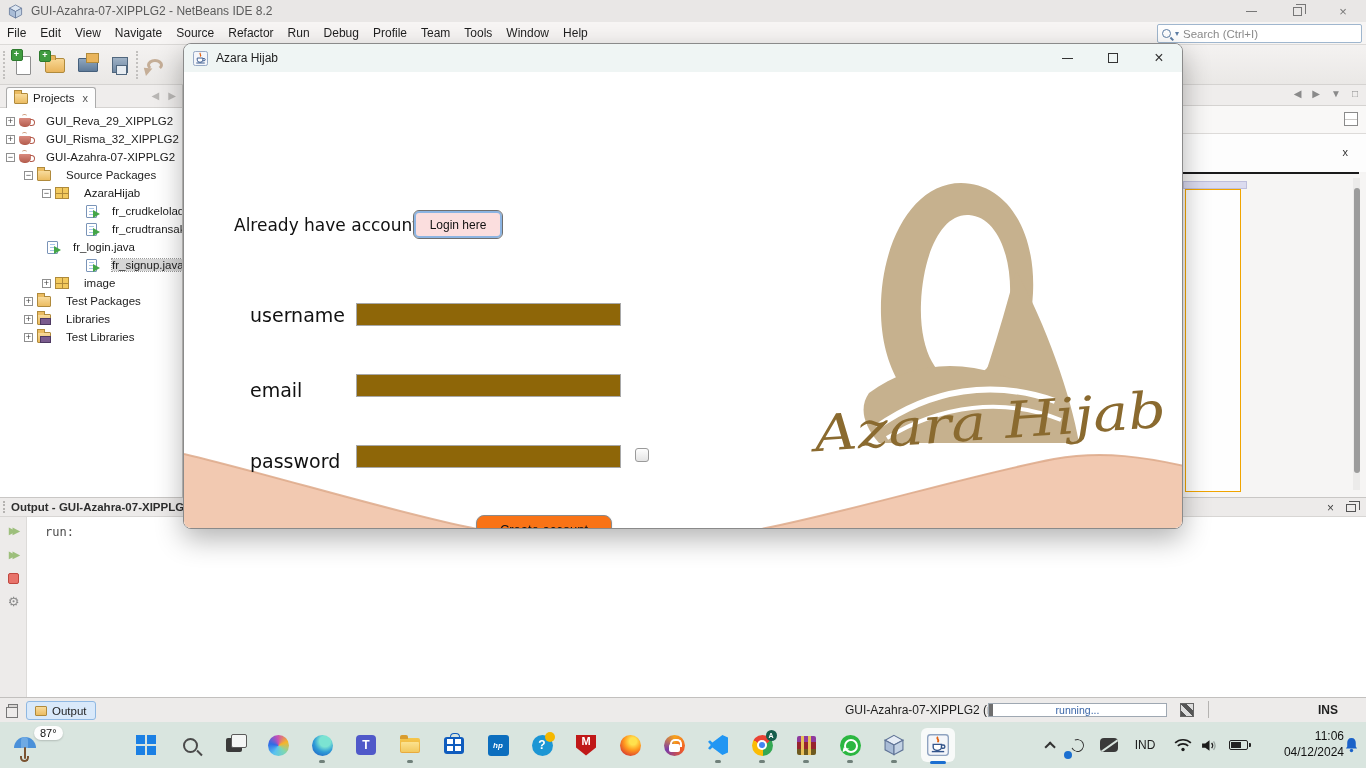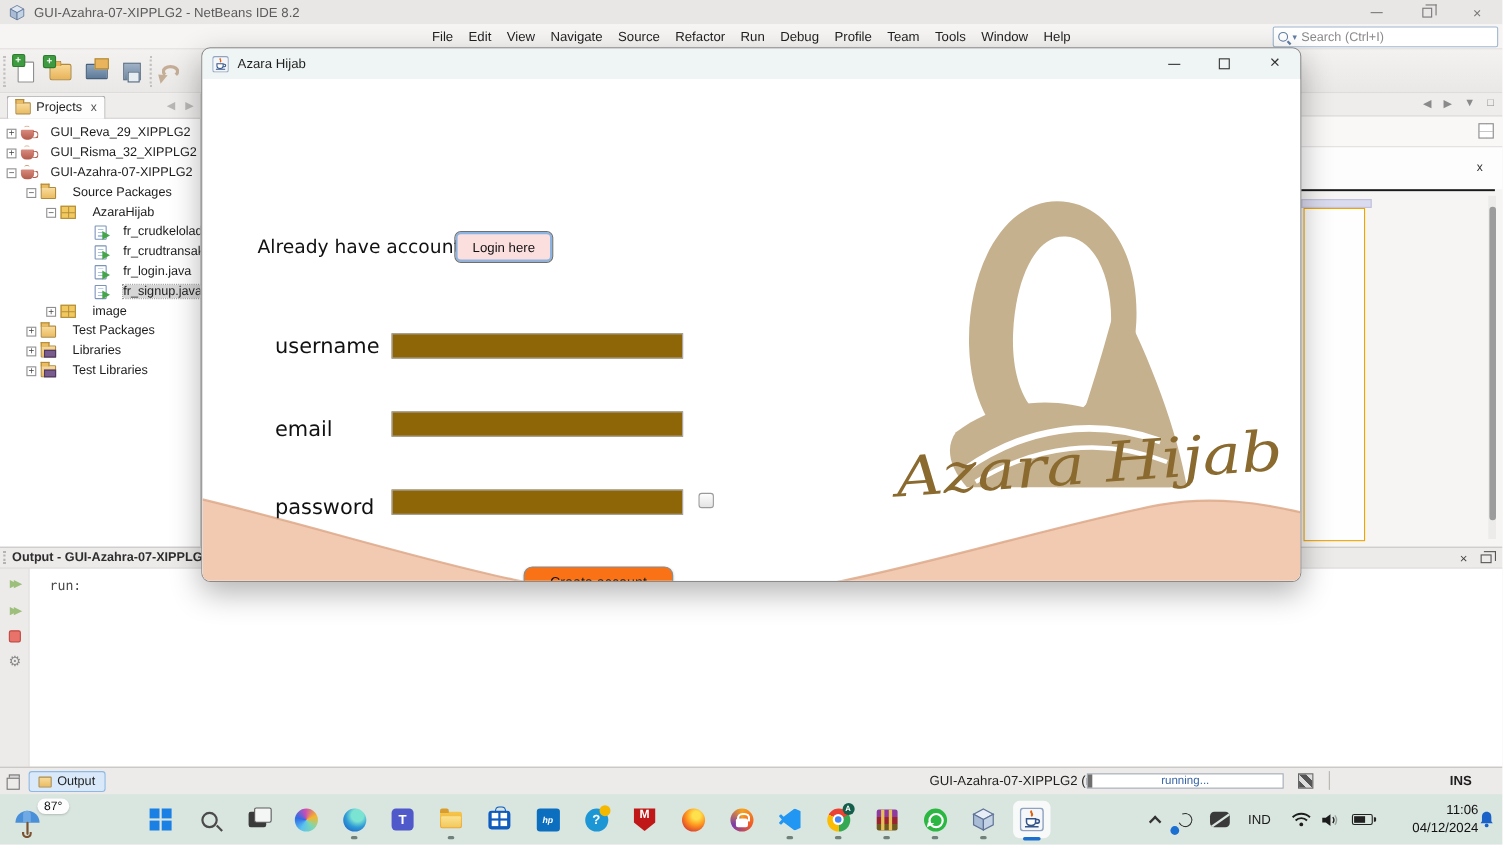--- a/index.html
+++ b/index.html
@@ -11,21 +11,21 @@
   #nb-titlebar { left:0; top:0; width:1366px; height:22px; background:#E9E7E6; display:flex; align-items:center; }
   #nb-titlebar .ttl { font-size:12px; color:#5b5b5b; margin-left:8px; }
   .nb-cube { width:15px; height:15px; margin-left:8px; }
   .wbtns { position:absolute; right:0; top:0; height:22px; display:flex; }
   .wbtn { width:46px; height:22px; display:flex; align-items:center; justify-content:center; color:#777; font-size:13px; }
   .min-line { width:11px; height:0; border-top:1.4px solid #777; display:inline-block; }
   .restore-box { width:9px; height:9px; border:1.2px solid #777; position:relative; background:transparent; }
   .restore-box::before { content:""; position:absolute; left:2px; top:-4px; width:9px; height:9px; border:1.2px solid #777; border-left:none; border-bottom:none; }
 
   
-  #nb-menubar { left:0; top:22px; width:1366px; height:23px; background:#F7F5F4; border-bottom:1px solid #DCDAD8; display:flex; align-items:center;justify-content:center; }
+  #nb-menubar { left:0; top:22px; width:1366px; height:23px; background:#F7F5F4; border-bottom:1px solid #DCDAD8; display:flex; align-items:center; }
   .menu-item { font-size:12px; color:#1f1f1f; padding:3px 7px; cursor:default; }
   #quick-search { position:absolute; right:4px; top:2px; width:205px; height:19px; background:#fff; border:1px solid #9FB6CE; border-radius:2px; display:flex; align-items:center; padding:0 4px; }
   .mag { width:9px; height:9px; border:1.6px solid #5F7FA6; border-radius:50%; position:relative; flex:0 0 auto; }
   .mag::after { content:""; position:absolute; width:4px; height:1.6px; background:#5F7FA6; transform:rotate(45deg); left:7px; top:8px; }
   .mag-drop { font-size:8px; color:#5F7FA6; margin:0 4px 0 4px; }
   #quick-search input { border:none; outline:none; flex:1; font-size:11.5px; color:#333; background:transparent; font-family:"Liberation Sans",sans-serif; }
   #quick-search input::placeholder { color:#8a8a8a; }
 
   
   #nb-toolbar { left:0; top:45px; width:1366px; height:40px; background:linear-gradient(#F4F2F1,#EAE8E6); border-bottom:1px solid #D5D3D1; }
@@ -298,21 +298,21 @@
       <div class="trow" style="padding-left:73px;">
           <span class="exp hidden"></span>
           <span class="i-jfile"></span>
           <span class="lbl">fr_crudkeloladat</span>
         </div>
       <div class="trow" style="padding-left:73px;">
           <span class="exp hidden"></span>
           <span class="i-jfile"></span>
           <span class="lbl">fr_crudtransaksi</span>
         </div>
-      <div class="trow" style="padding-left:73px;">
+      <div class="trow" style="padding-left:34px;">
           <span class="exp hidden"></span>
           <span class="i-jfile"></span>
           <span class="lbl">fr_login.java</span>
         </div>
       <div class="trow sel" style="padding-left:73px;">
           <span class="exp hidden"></span>
           <span class="i-jfile"></span>
           <span class="lbl">fr_signup.java</span>
         </div>
       <div class="trow" style="padding-left:42px;">

